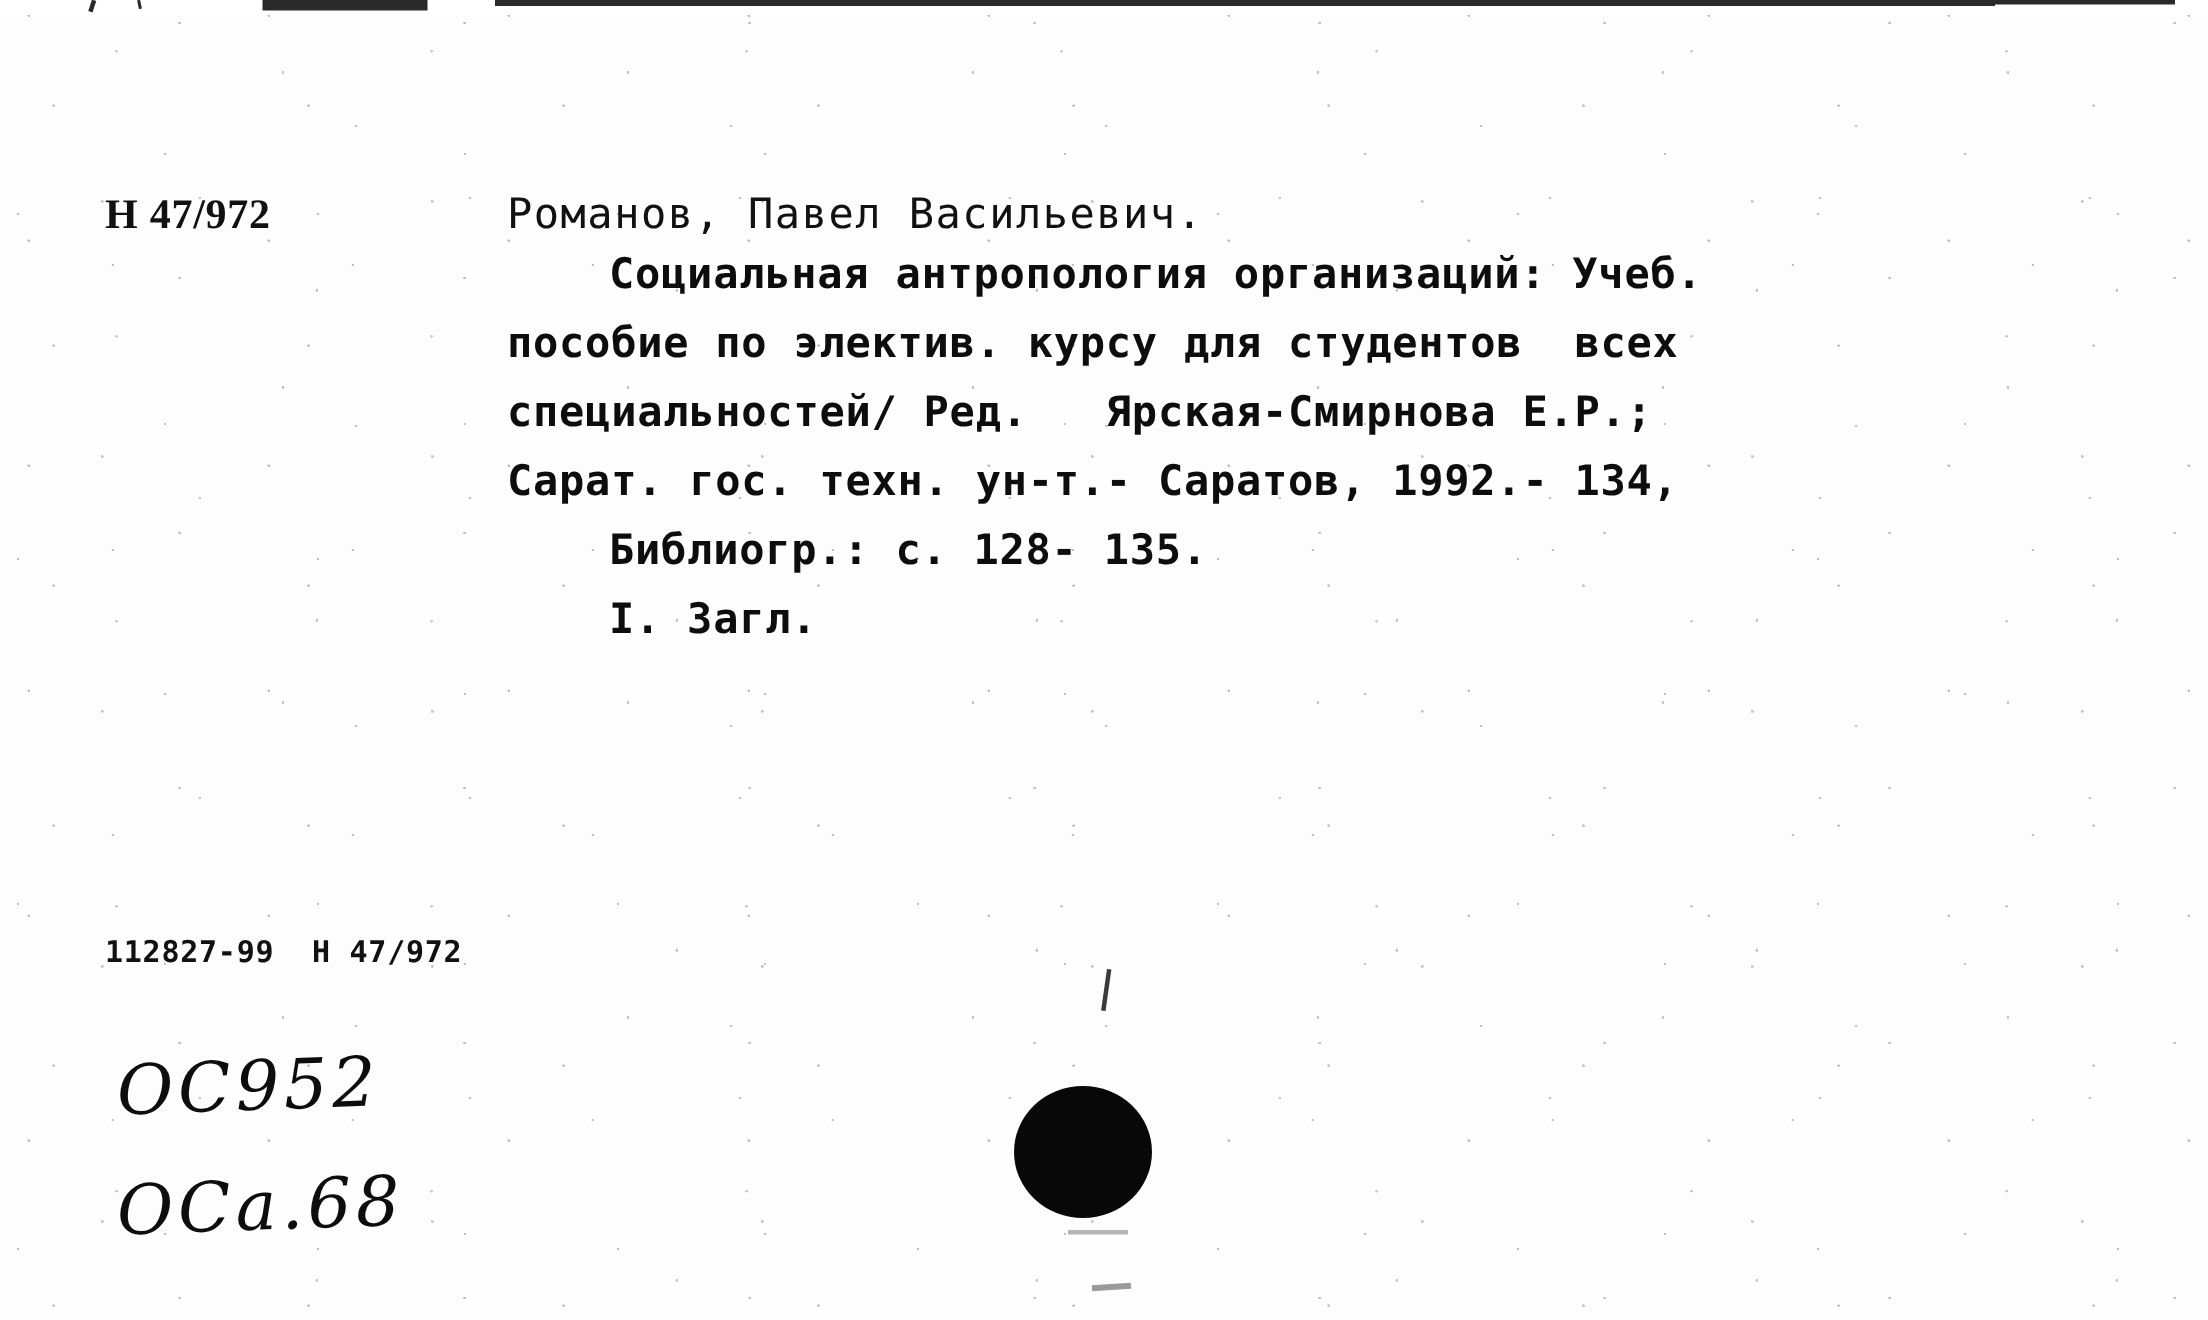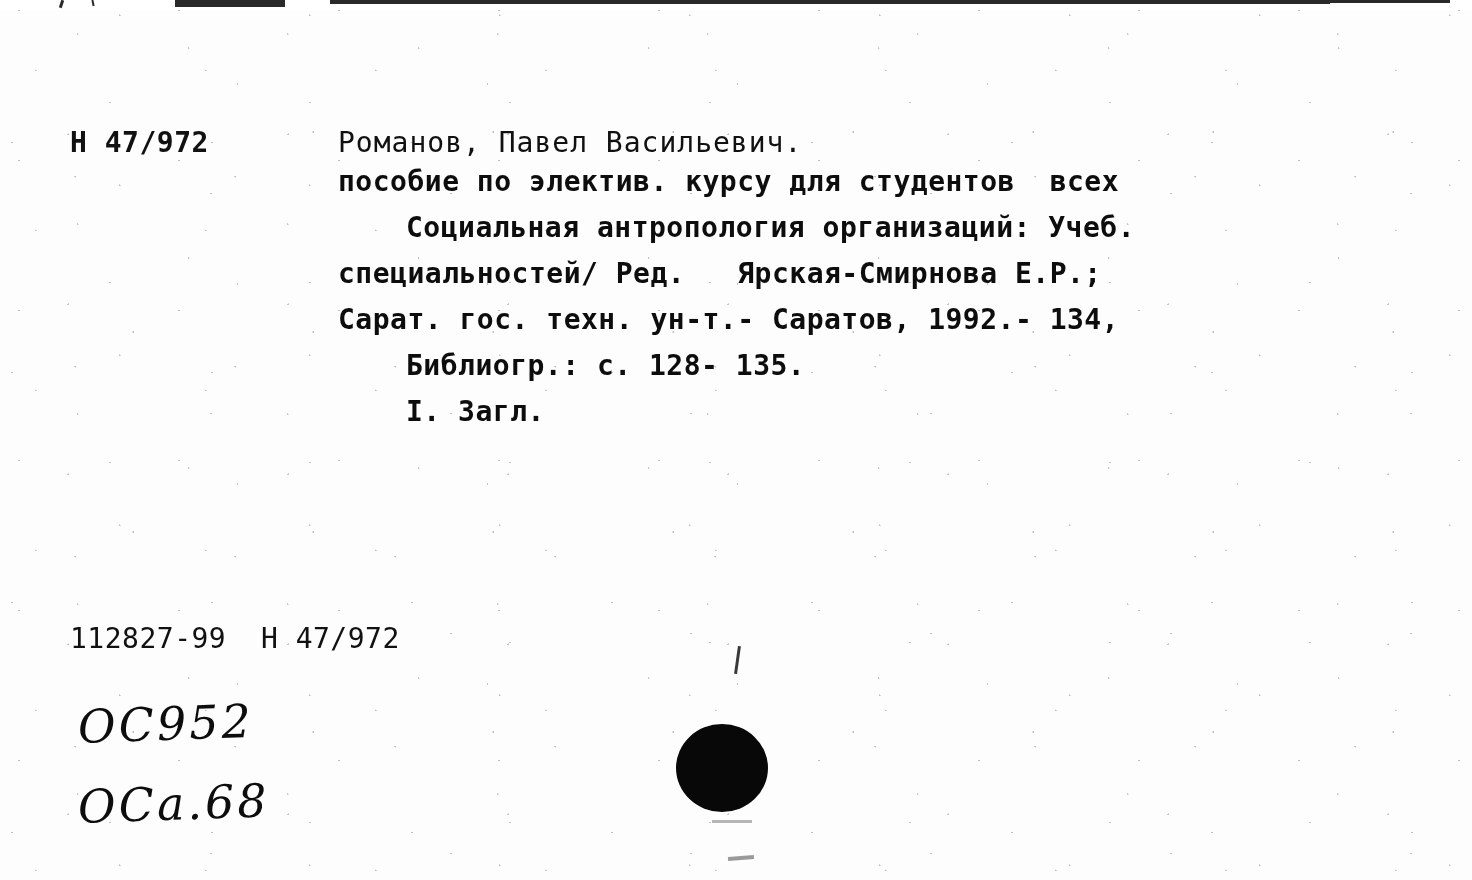--- a/index.html
+++ b/index.html
@@ -88,39 +88,40 @@
     display: flex;
     align-items: baseline;
   }
   .callnum {
     width: 268px;
     flex: 0 0 268px;
     font-size: 28px;
     font-weight: 700;
     letter-spacing: 0.5px;
     white-space: pre;
+    font-family: Liberation Serif, serif;
   }
   .author {
     font-size: 28px;
     font-weight: 400;
     letter-spacing: 1px;
     white-space: pre;
   }
 
   .para-first { padding-left: 336px; }
   .body-line  { padding-left: 268px; }
   .notes      { padding-left: 336px; }
 
   
   .accession {
     position: absolute;
     left: 70px;
     top: 622px;
-    font-size: 28px;
-    font-weight: 400;
+    font-size: 20px;
+    font-weight: 700;
     letter-spacing: 0.5px;
     white-space: pre;
   }
 
   
   .handwriting {
     position: absolute;
     left: 78px;
     font-family: "DejaVu Serif", serif;
     font-style: italic;
@@ -186,22 +187,22 @@
 
   <div class="content">
 
     <div class="record">
 
       <div class="row-head">
         <span class="callnum">Н 47/972</span>
         <span class="author">Романов, Павел Васильевич.</span>
       </div>
 
+      <div class="line para-first">Социальная антропология организаций: Учеб.</div>
       <div class="line body-line">пособие по электив. курсу для студентов  всех</div>
-      <div class="line para-first">Социальная антропология организаций: Учеб.</div>
       <div class="line body-line">специальностей/ Ред.   Ярская-Смирнова Е.Р.;</div>
       <div class="line body-line">Сарат. гос. техн. ун-т.- Саратов, 1992.- 134,</div>
 
       <div class="line notes">Библиогр.: с. 128- 135.</div>
       <div class="line notes">I. Загл.</div>
     </div>
 
     <div class="accession">112827-99  Н 47/972</div>
 
     <div class="handwriting hw1">ОС952</div>

